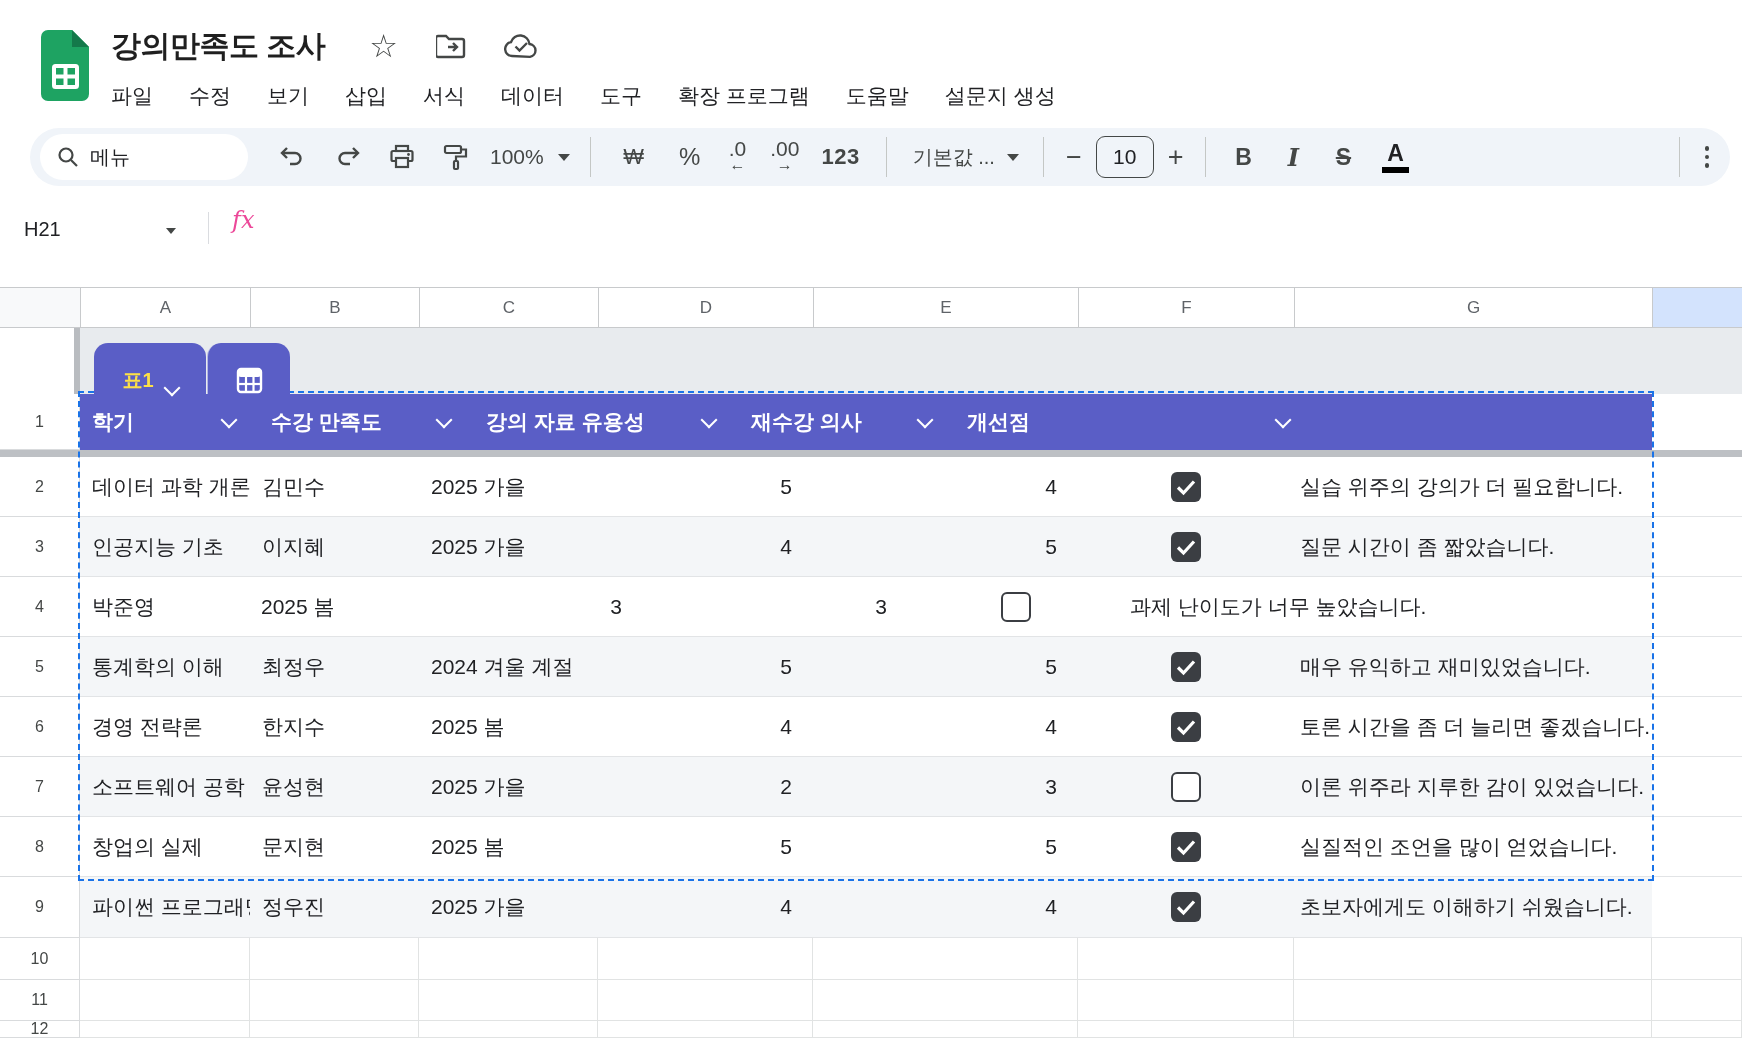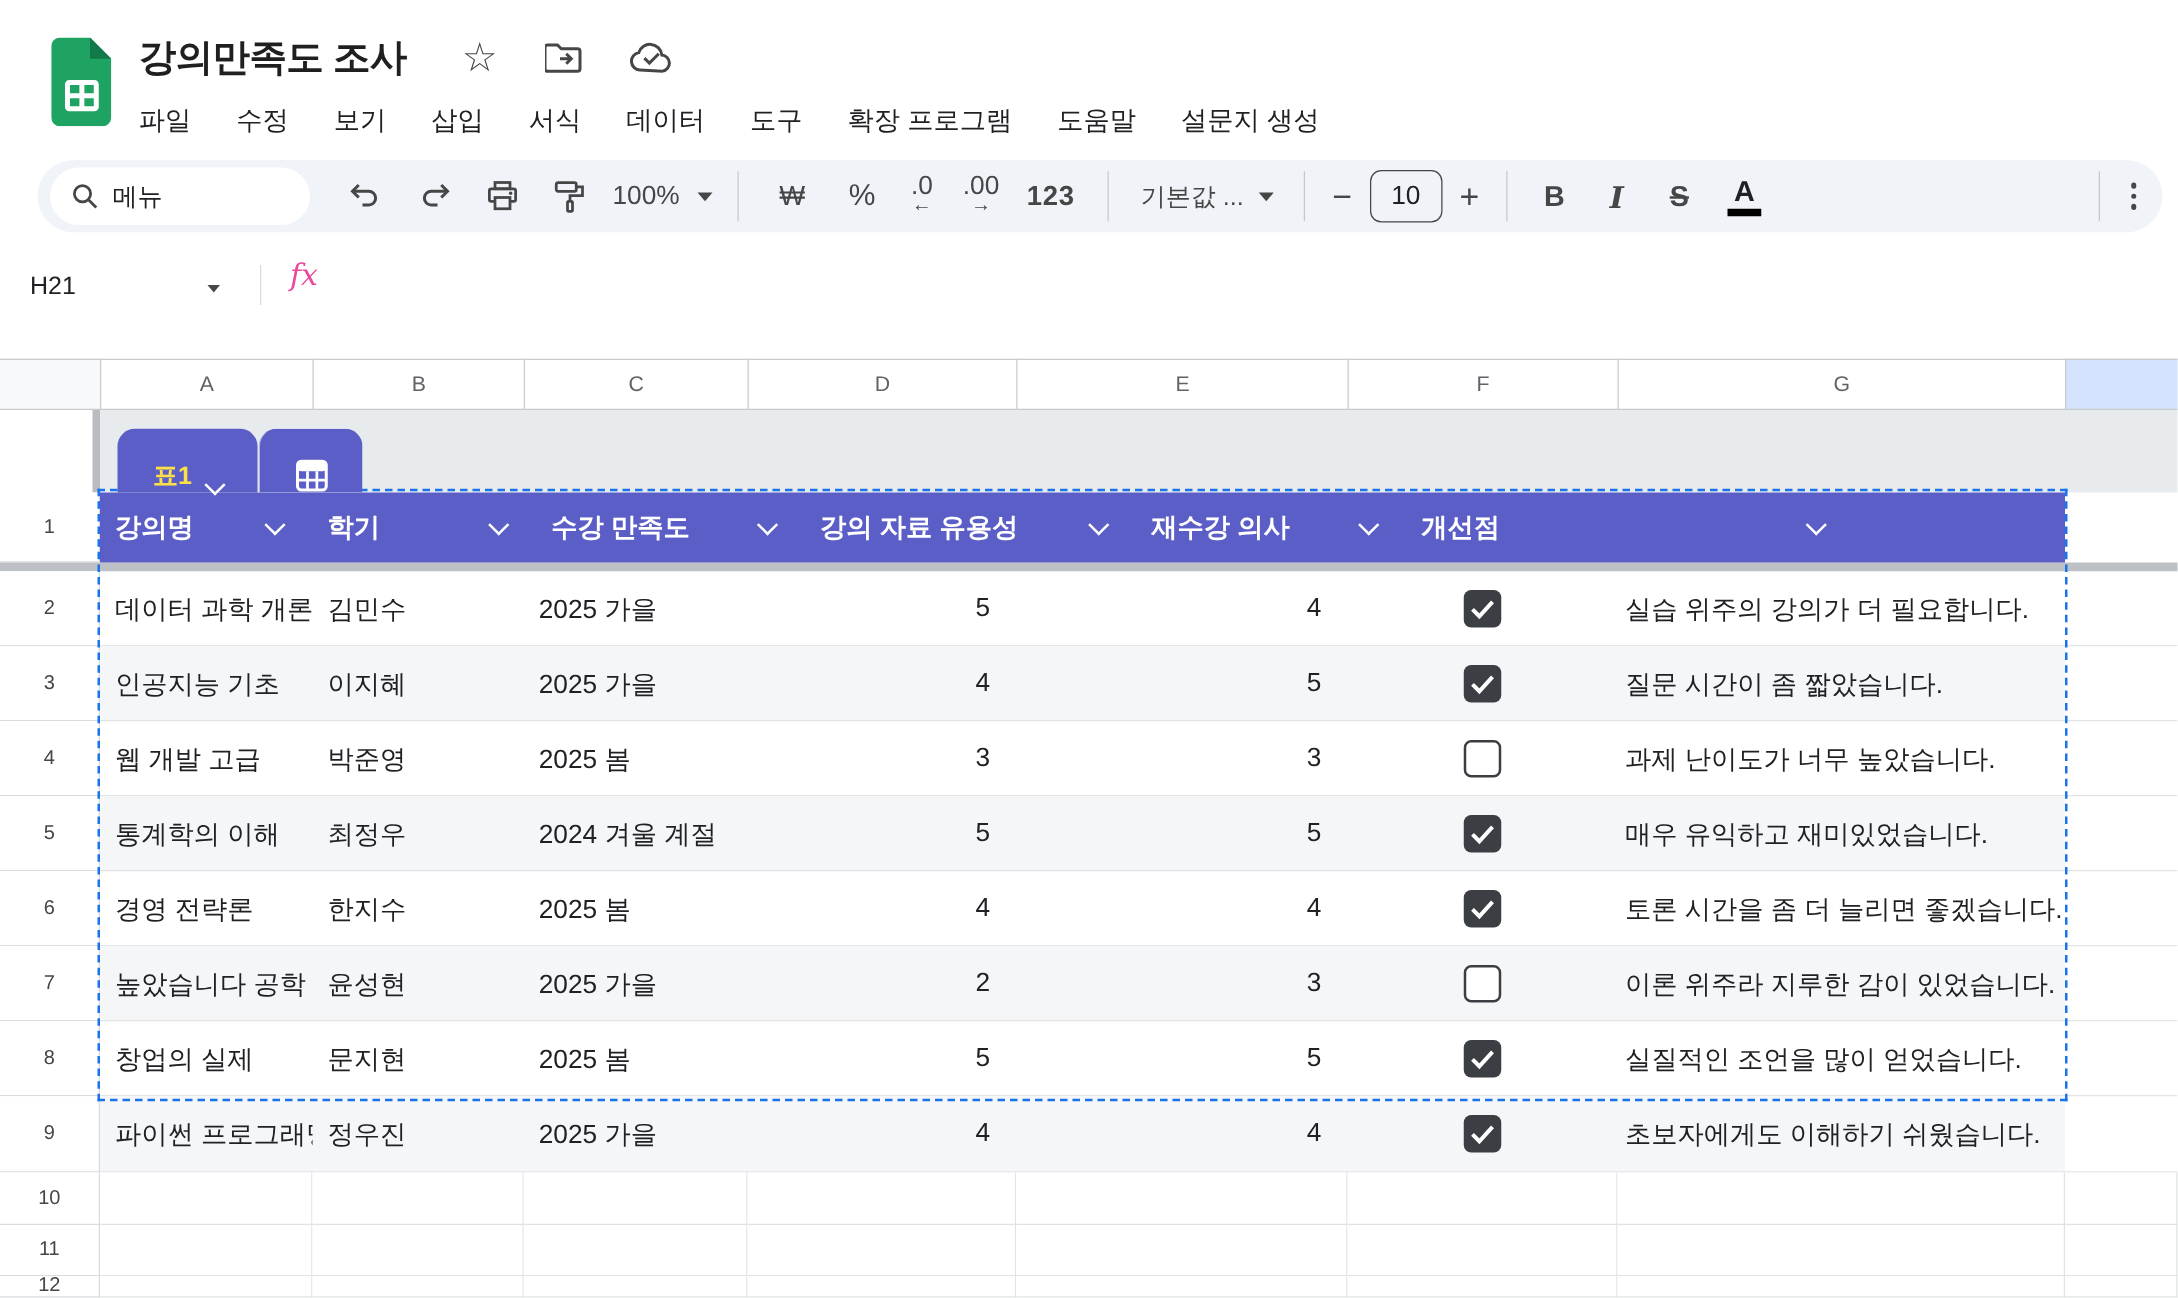--- a/index.html
+++ b/index.html
@@ -282,24 +282,20 @@
       <rect x="2" y="2" width="23" height="23" rx="3" fill="none" stroke="#fff" stroke-width="2.4"></rect>
       <rect x="2" y="2" width="23" height="8" rx="3" fill="#fff"></rect>
       <line x1="10" y1="10" x2="10" y2="25" stroke="#fff" stroke-width="2.2"></line>
       <line x1="17.5" y1="10" x2="17.5" y2="25" stroke="#fff" stroke-width="2.2"></line>
       <line x1="2" y1="17" x2="25" y2="17" stroke="#fff" stroke-width="2.2"></line>
     </svg>
   </div>
 
   <div id="hdr-rowhead">1</div>
   <div id="header-row" style="background: rgb(90, 94, 198);">
-      <div class="hcell" style="width: 170px;">
-        <span>강의명</span>
-        <span class="chev"></span>
-      </div>
       <div class="hcell" style="width: 179px;">
         <span>학기</span>
         <span class="chev"></span>
       </div>
       <div class="hcell" style="width: 215px;">
         <span>수강 만족도</span>
         <span class="chev"></span>
       </div>
       <div class="hcell" style="width: 265px;">
         <span>강의 자료 유용성</span>
@@ -345,21 +341,20 @@
             <svg width="30" height="30" viewBox="0 0 30 30">
               <path d="M7 15.5 L12.5 21 L23 9.5" fill="none" stroke="#fff" stroke-width="3.2"></path>
             </svg>
           </div>
         </div>
         <div class="dcell gtxt" style="width: 358px;">질문 시간이 좀 짧았습니다.</div>
       </div>
       <div class="hline" style="top: 230px; height: 60px;"></div>
       <div class="rowhead" style="top: 290px; height: 60px;">4</div>
       <div class="drow" style="top: 290px; height: 60px;">
-        <div class="dcell txt" style="width: 170px;">웹 개발 고급</div>
         <div class="dcell txt" style="width: 169px;">박준영</div>
         <div class="dcell txt" style="width: 179px;">2025 봄</div>
         <div class="dcell num" style="width: 215px;">3</div>
         <div class="dcell num" style="width: 265px;">3</div>
         <div class="dcell ctr" style="width: 216px;">
           <div class="cb off"></div>
         </div>
         <div class="dcell gtxt" style="width: 358px;">과제 난이도가 너무 높았습니다.</div>
       </div>
       <div class="hline" style="top: 290px; height: 60px;"></div>
@@ -392,21 +387,21 @@
             <svg width="30" height="30" viewBox="0 0 30 30">
               <path d="M7 15.5 L12.5 21 L23 9.5" fill="none" stroke="#fff" stroke-width="3.2"></path>
             </svg>
           </div>
         </div>
         <div class="dcell gtxt" style="width: 358px;">토론 시간을 좀 더 늘리면 좋겠습니다.</div>
       </div>
       <div class="hline" style="top: 410px; height: 60px;"></div>
       <div class="rowhead" style="top: 470px; height: 60px;">7</div>
       <div class="drow band" style="top: 470px; height: 60px; background: rgb(244, 246, 248);">
-        <div class="dcell txt" style="width: 170px;">높았습니다 공학</div>
+        <div class="dcell txt" style="width: 170px;">소프트웨어 공학</div>
         <div class="dcell txt" style="width: 169px;">윤성현</div>
         <div class="dcell txt" style="width: 179px;">2025 가을</div>
         <div class="dcell num" style="width: 215px;">2</div>
         <div class="dcell num" style="width: 265px;">3</div>
         <div class="dcell ctr" style="width: 216px;">
           <div class="cb off"></div>
         </div>
         <div class="dcell gtxt" style="width: 358px;">이론 위주라 지루한 감이 있었습니다.</div>
       </div>
       <div class="hline" style="top: 470px; height: 60px;"></div>

